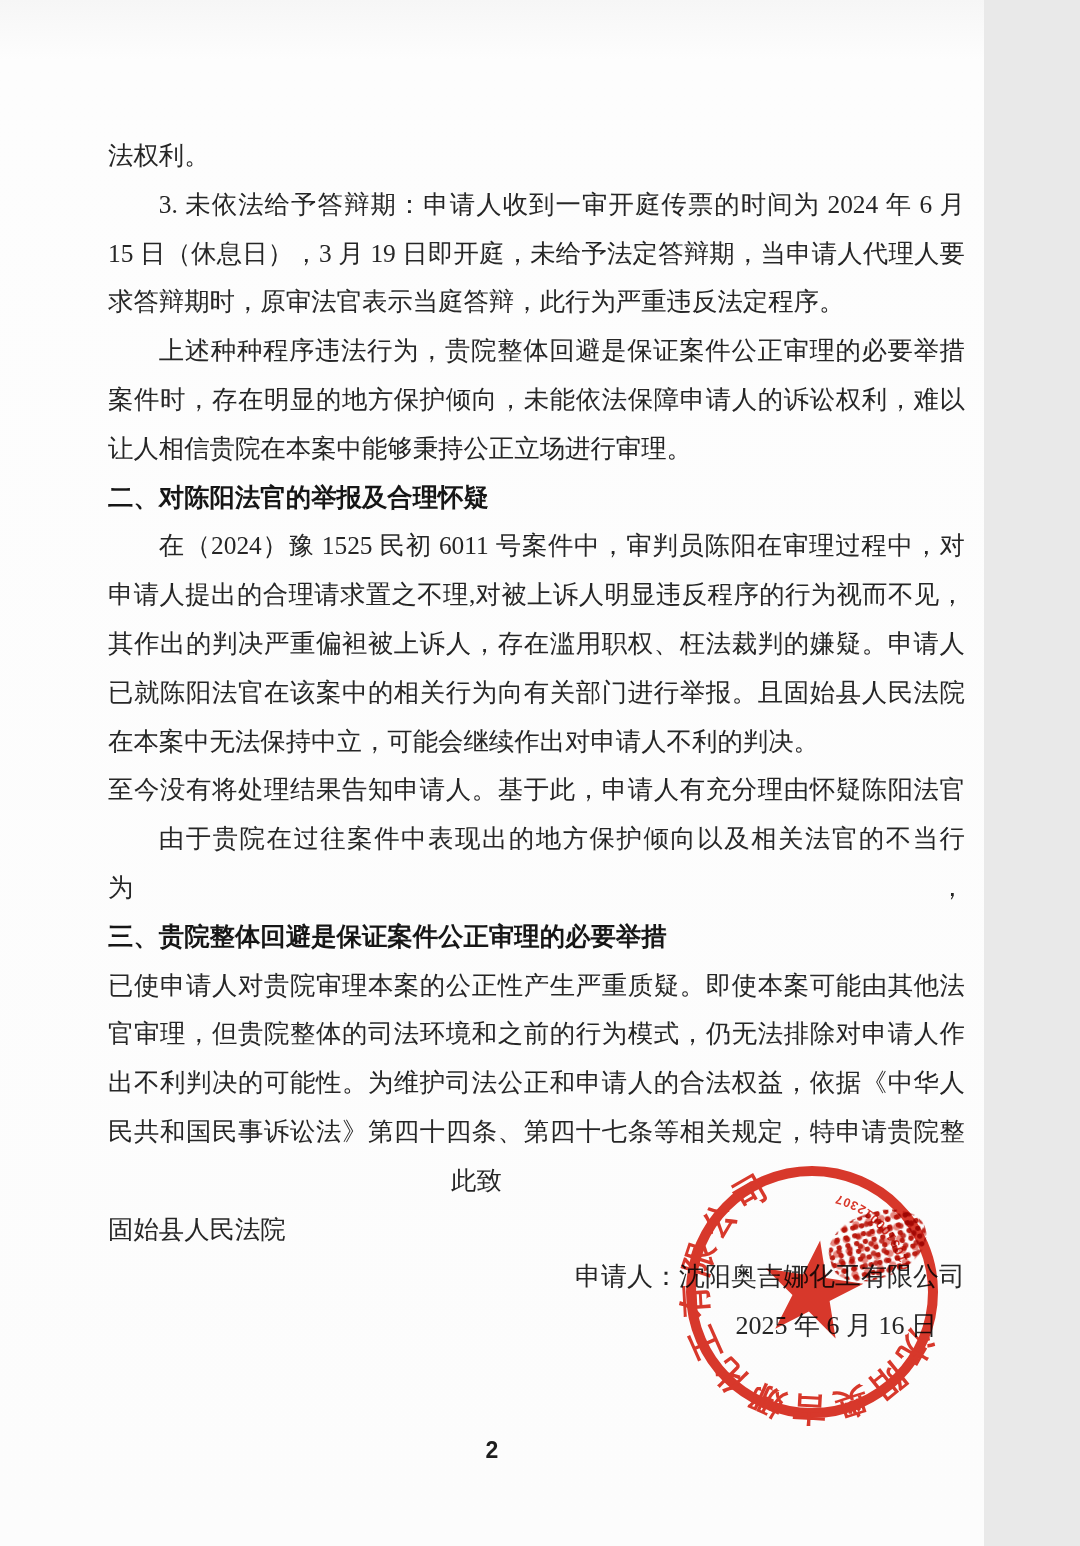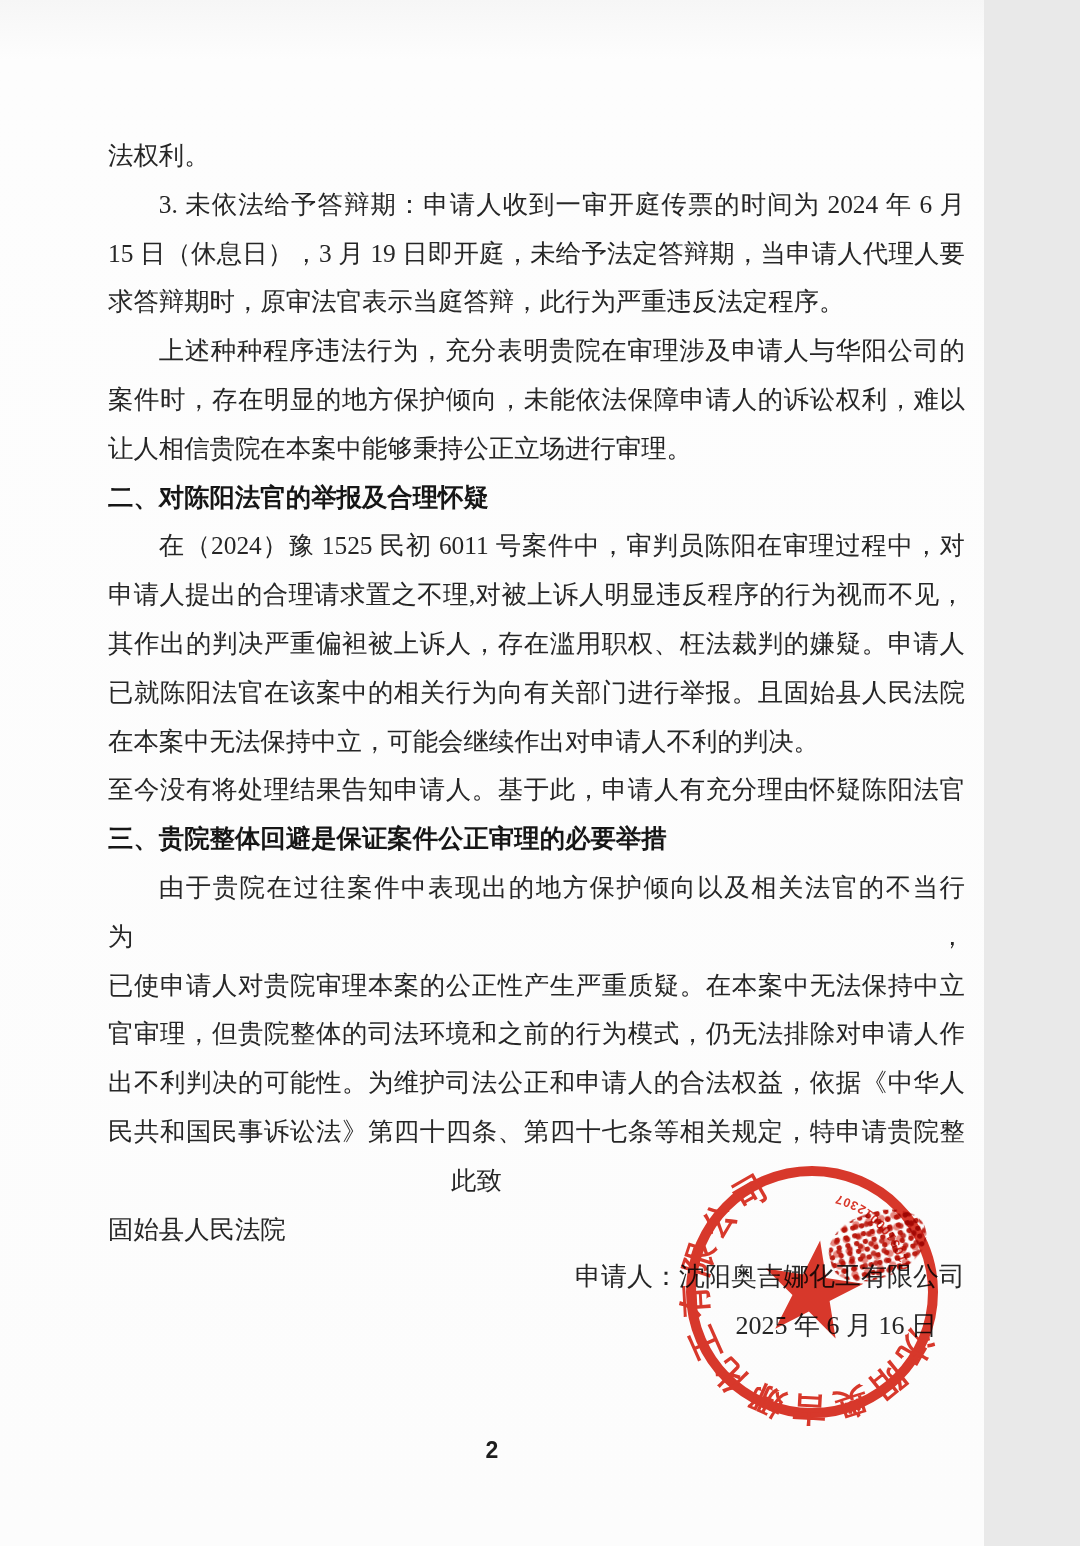--- a/index.html
+++ b/index.html
@@ -47,33 +47,33 @@
 </head>
 <body>
 
 <div class="page">
 
   <div class="text-flow">
     <div class="ln">法权利。</div>
     <div class="ln indent just">3. 未依法给予答辩期：申请人收到一审开庭传票的时间为 2024 年 6 月</div>
     <div class="ln just">15 日（休息日），3 月 19 日即开庭，未给予法定答辩期，当申请人代理人要</div>
     <div class="ln">求答辩期时，原审法官表示当庭答辩，此行为严重违反法定程序。</div>
-    <div class="ln indent just">上述种种程序违法行为，充分表明贵院在审理涉及申请人与华阳公司的</div>
+    <div class="ln indent just">上述种种程序违法行为，贵院整体回避是保证案件公正审理的必要举措</div>
     <div class="ln just">案件时，存在明显的地方保护倾向，未能依法保障申请人的诉讼权利，难以</div>
     <div class="ln">让人相信贵院在本案中能够秉持公正立场进行审理。</div>
     <div class="ln heading">二、对陈阳法官的举报及合理怀疑</div>
     <div class="ln indent just">在（2024）豫 1525 民初 6011 号案件中，审判员陈阳在审理过程中，对</div>
     <div class="ln just">申请人提出的合理请求置之不理,对被上诉人明显违反程序的行为视而不见，</div>
     <div class="ln just">其作出的判决严重偏袒被上诉人，存在滥用职权、枉法裁判的嫌疑。申请人</div>
     <div class="ln just">已就陈阳法官在该案中的相关行为向有关部门进行举报。且固始县人民法院</div>
     <div class="ln">在本案中无法保持中立，可能会继续作出对申请人不利的判决。</div>
     <div class="ln just">至今没有将处理结果告知申请人。基于此，申请人有充分理由怀疑陈阳法官</div>
+    <div class="ln indent just">由于贵院在过往案件中表现出的地方保护倾向以及相关法官的不当行为，</div>
     <div class="ln heading">三、贵院整体回避是保证案件公正审理的必要举措</div>
-    <div class="ln indent just">由于贵院在过往案件中表现出的地方保护倾向以及相关法官的不当行为，</div>
-    <div class="ln just">已使申请人对贵院审理本案的公正性产生严重质疑。在本案中无法保持中立</div>
+    <div class="ln just">已使申请人对贵院审理本案的公正性产生严重质疑。即使本案可能由其他法</div>
     <div class="ln just">官审理，但贵院整体的司法环境和之前的行为模式，仍无法排除对申请人作</div>
     <div class="ln just">出不利判决的可能性。为维护司法公正和申请人的合法权益，依据《中华人</div>
     <div class="ln just">民共和国民事诉讼法》第四十四条、第四十七条等相关规定，特申请贵院整</div>
     <div class="ln closing">此致</div>
     <div class="ln court">固始县人民法院</div>
     <div class="ln applicant">申请人：沈阳奥吉娜化工有限公司</div>
     <div class="ln dateline">2025 年 6 月 16 日</div>
   </div>
 
   <div class="page-number">2</div>

